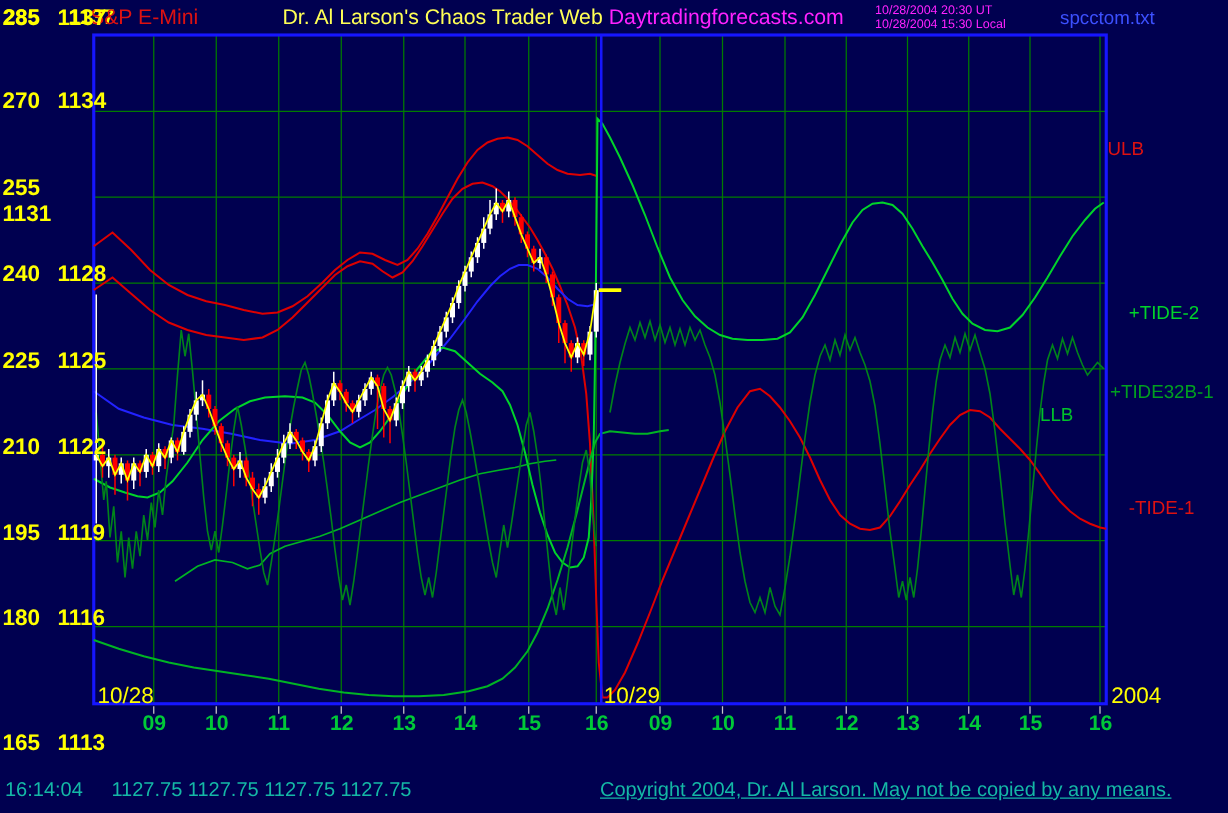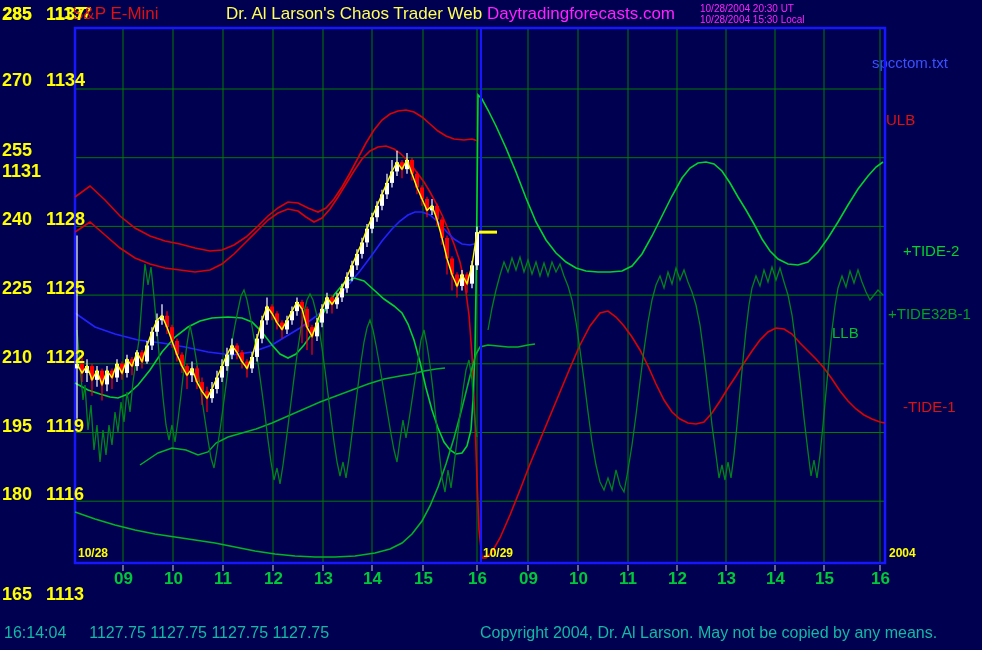--- a/index.html
+++ b/index.html
@@ -13,41 +13,41 @@
   .blue{color:#3c50ff;}
   .hdr{font-size:17px;}
   .bold{font-weight:bold;}
   .tiny{font-size:10px;line-height:11px;}
   .axis-left-row{position:absolute;left:2px;width:96px;display:flex;gap:0;
                  font-size:18px;font-weight:bold;color:#ffff00;}
   .axis-left-row span.osc{width:44px;text-align:left;}
   .axis-left-row span.prc{text-align:left;}
   .hour-label{position:absolute;font-size:17px;font-weight:bold;color:#00c838;}
   .right-lbl{position:absolute;font-size:15px;}
-  .date-lbl{font-size:12px;font-weight:bold;color:#ffff00;}
+  .date-lbl{font-size:18px;font-weight:normal;color:#ffff00;}
   .footer{font-size:16px;color:#14b8a6;}
   svg{position:absolute;left:0;top:0;}
 </style>
 </head>
 <body>
 <div id="stage">
 
 <div class="abs hdr yellow bold" style="left:3px;top:4px;">
   <span>285</span>
   <span style="display:inline-block;width:14px;"></span>
   <span>1137</span>
 </div>
 <div class="abs hdr red" style="left:72px;top:4px;">S&amp;P E-Mini</div>
 <div class="abs hdr magenta" style="left:487px;top:4px;">Daytradingforecasts.com</div>
 <div class="abs hdr paleyellow" style="left:226px;top:4px;">Dr. Al Larson's Chaos Trader Web</div>
 <div class="abs tiny magenta" style="left:700px;top:3px;">
   <div>10/28/2004 20:30 UT</div>
   <div>10/28/2004 15:30 Local</div>
 </div>
-<div class="abs blue" style="left:872px;top:6px;font-size:15px;margin-top:48px;">spcctom.txt</div>
+<div class="abs blue" style="left:848px;top:6px;font-size:15px;">spcctom.txt</div>
 
 <svg id="chart" width="982" height="650">
       <line x1="75" x2="885" y1="89" y2="89" stroke="#007c00" stroke-width="1"></line>
       <line x1="75" x2="885" y1="157.7" y2="157.7" stroke="#007c00" stroke-width="1"></line>
       <line x1="75" x2="885" y1="226.39999999999998" y2="226.39999999999998" stroke="#007c00" stroke-width="1"></line>
       <line x1="75" x2="885" y1="295.1" y2="295.1" stroke="#007c00" stroke-width="1"></line>
       <line x1="75" x2="885" y1="363.79999999999995" y2="363.79999999999995" stroke="#007c00" stroke-width="1"></line>
       <line x1="75" x2="885" y1="432.5" y2="432.5" stroke="#007c00" stroke-width="1"></line>
       <line x1="75" x2="885" y1="501.2" y2="501.2" stroke="#007c00" stroke-width="1"></line>
       <line x1="123" x2="123" y1="28" y2="563" stroke="#007c00" stroke-width="1"></line>
@@ -324,15 +324,15 @@
 
 <div class="abs date-lbl" style="left:78px;top:546px;">10/28</div>
 <div class="abs date-lbl" style="left:483px;top:546px;">10/29</div>
 <div class="abs date-lbl" style="left:889px;top:546px;">2004</div>
 
 <div class="abs footer" style="left:4px;top:624px;">
   <span>16:14:04</span>
   <span style="display:inline-block;width:14px;"></span>
   <span>1127.75 1127.75 1127.75 1127.75</span>
 </div>
-<div class="abs footer" style="left:480px;top:624px;">Copyright 2004, Dr. Al Larson. May not be copied by any means.</div>
+<div class="abs footer" style="left:480px;top:624px;text-decoration:underline;">Copyright 2004, Dr. Al Larson. May not be copied by any means.</div>
 
 </div>
 
 </body></html>

